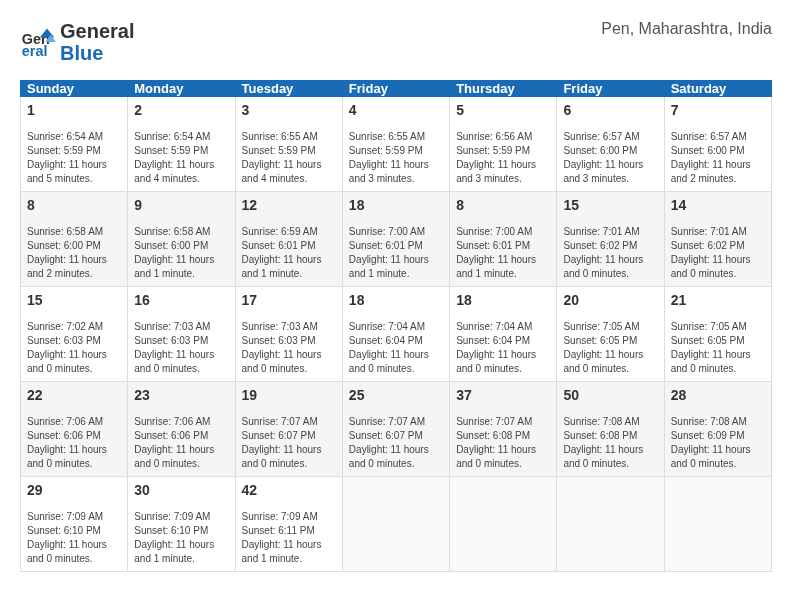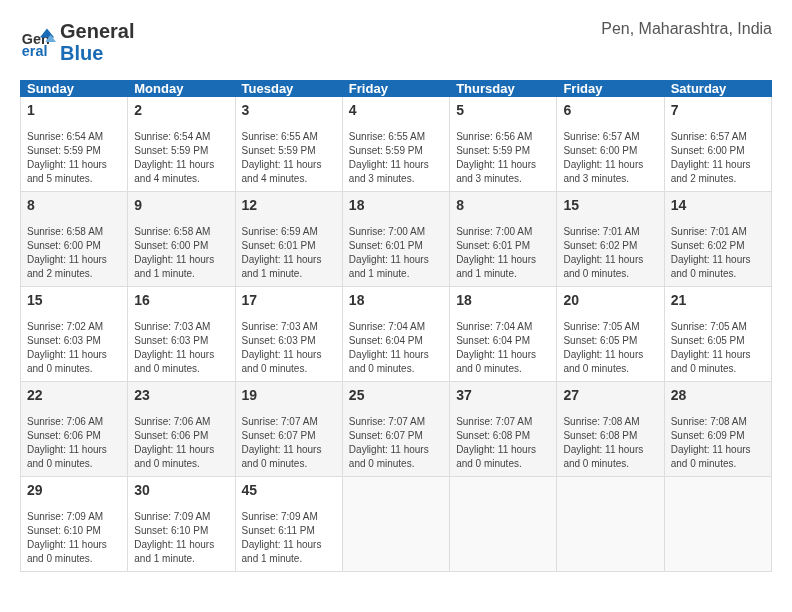--- a/index.html
+++ b/index.html
@@ -322,21 +322,21 @@
       </td>
         <td>
         <span class="day-number">37</span>
         <div class="day-detail">
           Sunrise: 7:07 AM<br>
           Sunset: 6:08 PM<br>
           Daylight: 11 hours and 0 minutes.
         </div>
       </td>
         <td>
-        <span class="day-number">27</span>
+        <span class="day-number">50</span>
         <div class="day-detail">
           Sunrise: 7:08 AM<br>
           Sunset: 6:08 PM<br>
           Daylight: 11 hours and 0 minutes.
         </div>
       </td>
         <td>
         <span class="day-number">28</span>
         <div class="day-detail">
           Sunrise: 7:08 AM<br>
@@ -356,21 +356,21 @@
       </td>
         <td>
         <span class="day-number">30</span>
         <div class="day-detail">
           Sunrise: 7:09 AM<br>
           Sunset: 6:10 PM<br>
           Daylight: 11 hours and 1 minute.
         </div>
       </td>
         <td>
-        <span class="day-number">45</span>
+        <span class="day-number">42</span>
         <div class="day-detail">
           Sunrise: 7:09 AM<br>
           Sunset: 6:11 PM<br>
           Daylight: 11 hours and 1 minute.
         </div>
       </td>
         <td class="empty-cell"></td>
         <td class="empty-cell"></td>
         <td class="empty-cell"></td>
         <td class="empty-cell"></td>

